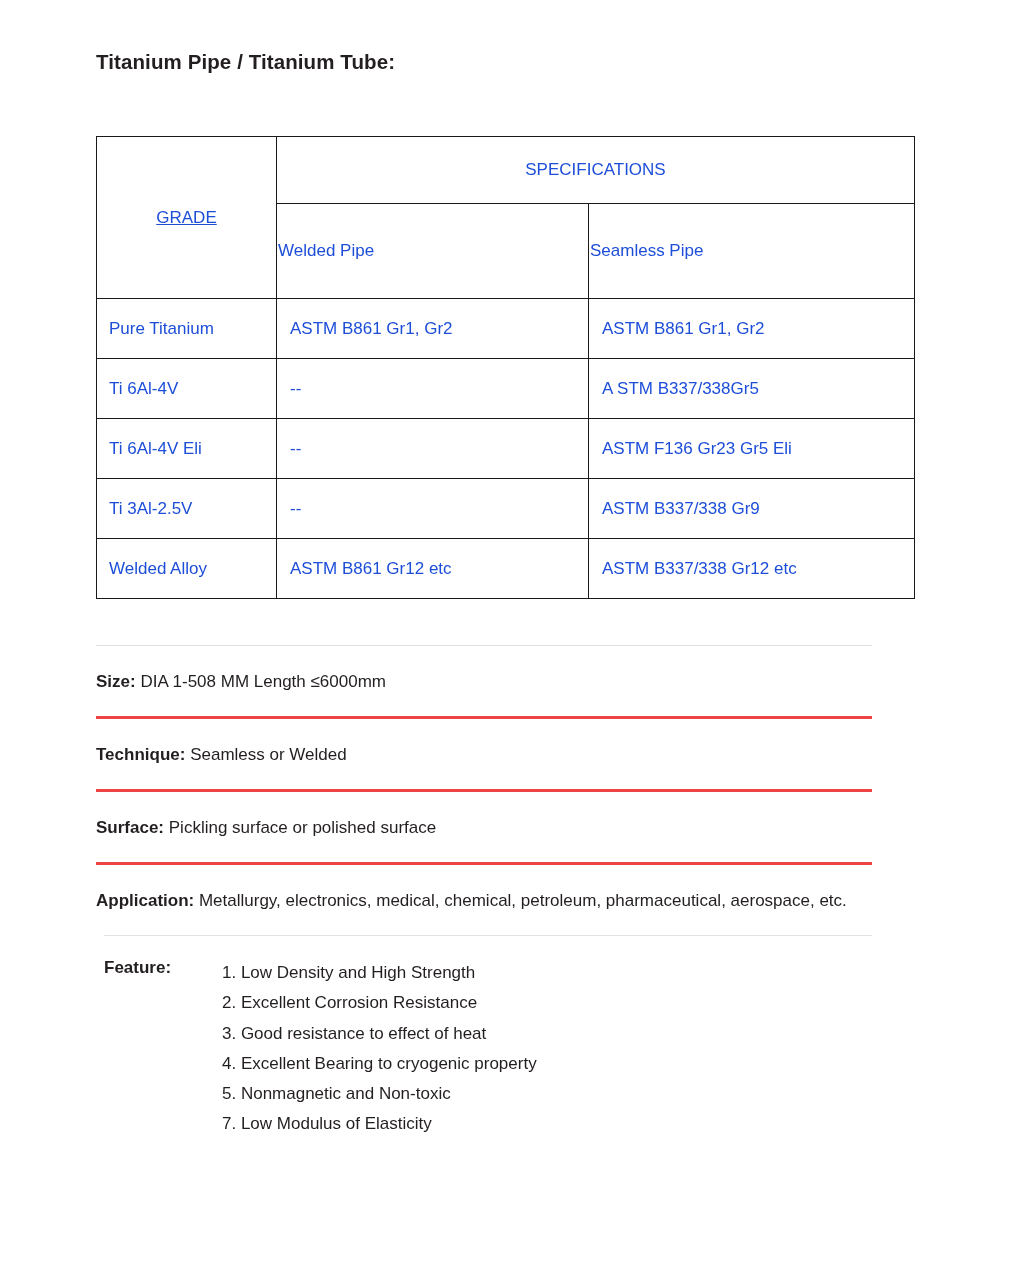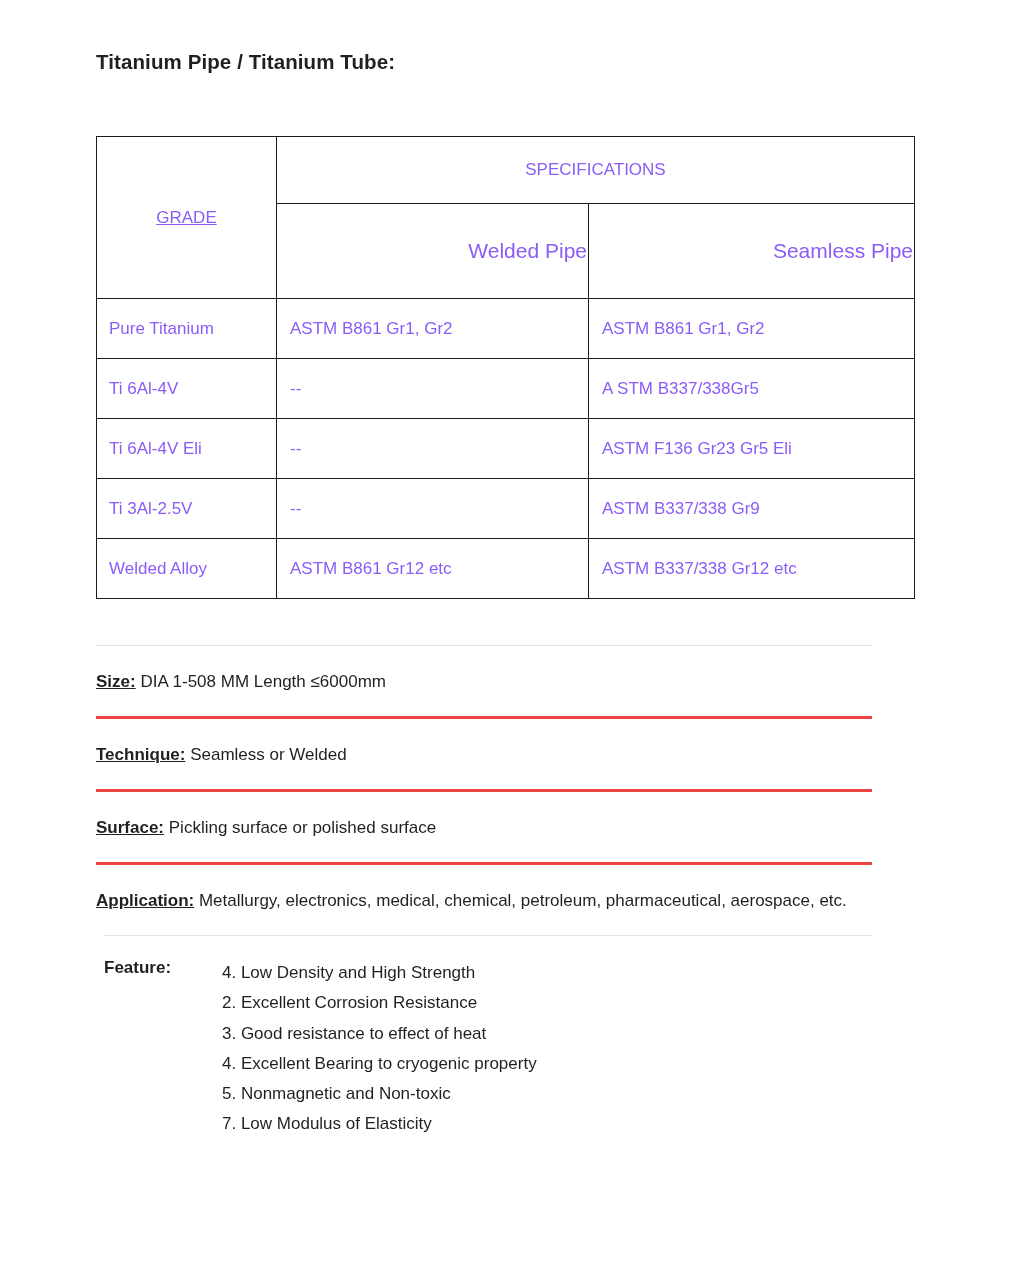--- a/index.html
+++ b/index.html
@@ -36,42 +36,42 @@
   table.spec {
     border-collapse: collapse;
     width: 818px;
     table-layout: fixed;
     font-size: 17px;
   }
   table.spec td, table.spec th {
     border: 1.3px solid #1a1a1a;
     font-weight: normal;
     vertical-align: middle;
-    color: #8b5cf6;
+    color: #1d4ed8;
   }
   .col-grade { width: 180px; }
   .col-welded { width: 312px; }
   .col-seamless { width: 326px; }
 
   td.grade-head {
     text-align: center;
     vertical-align: middle;
     font-size: 17px;
     height: 158px;
     text-decoration: underline;
   }
   td.spec-head {
     text-align: center;
     height: 64px;
     font-size: 17px;
   }
   td.sub-head {
-    text-align: right;
+    text-align: left;
     height: 92px;
-    font-size: 21px;
+    font-size: 17px;
   }
   td.cell {
     height: 57px;
     padding-left: 13px;
     font-size: 17px;
   }
   td.cell.first {
     padding-left: 12px;
   }
   
@@ -80,21 +80,20 @@
   }
   .detail-row {
     border-top: 3px solid #ef4444;
     padding: 22px 0 20px 0;
     font-size: 17px;
     line-height: 1.65;
   }
   .detail-row:first-child { border-top: 1px solid #e2e2e2; }
   .detail-row b {
     font-weight: bold;
-    text-decoration: underline;
   }
   .detail-row.justify {
     text-align: justify;
     text-justify: inter-word;
   }
   .feature-row {
     border-top: 1px solid #e2e2e2;
     padding: 22px 0 6px 0;
     font-size: 17px;
     display: flex;
@@ -186,21 +185,21 @@
     </div>
 
     <div class="detail-row justify">
       <b>Application:</b>
       <span>Metallurgy, electronics, medical, chemical, petroleum, pharmaceutical, aerospace, etc.</span>
     </div>
 
     <div class="feature-row">
       <div class="feature-label">Feature:</div>
       <ul class="feature-list">
-        <li>4. Low Density and High Strength</li>
+        <li>1. Low Density and High Strength</li>
         <li>2. Excellent Corrosion Resistance</li>
         <li>3. Good resistance to effect of heat</li>
         <li>4. Excellent Bearing to cryogenic property</li>
         <li>5. Nonmagnetic and Non-toxic</li>
         <li>7. Low Modulus of Elasticity</li>
       </ul>
     </div>
 
   </div>
 </div>

